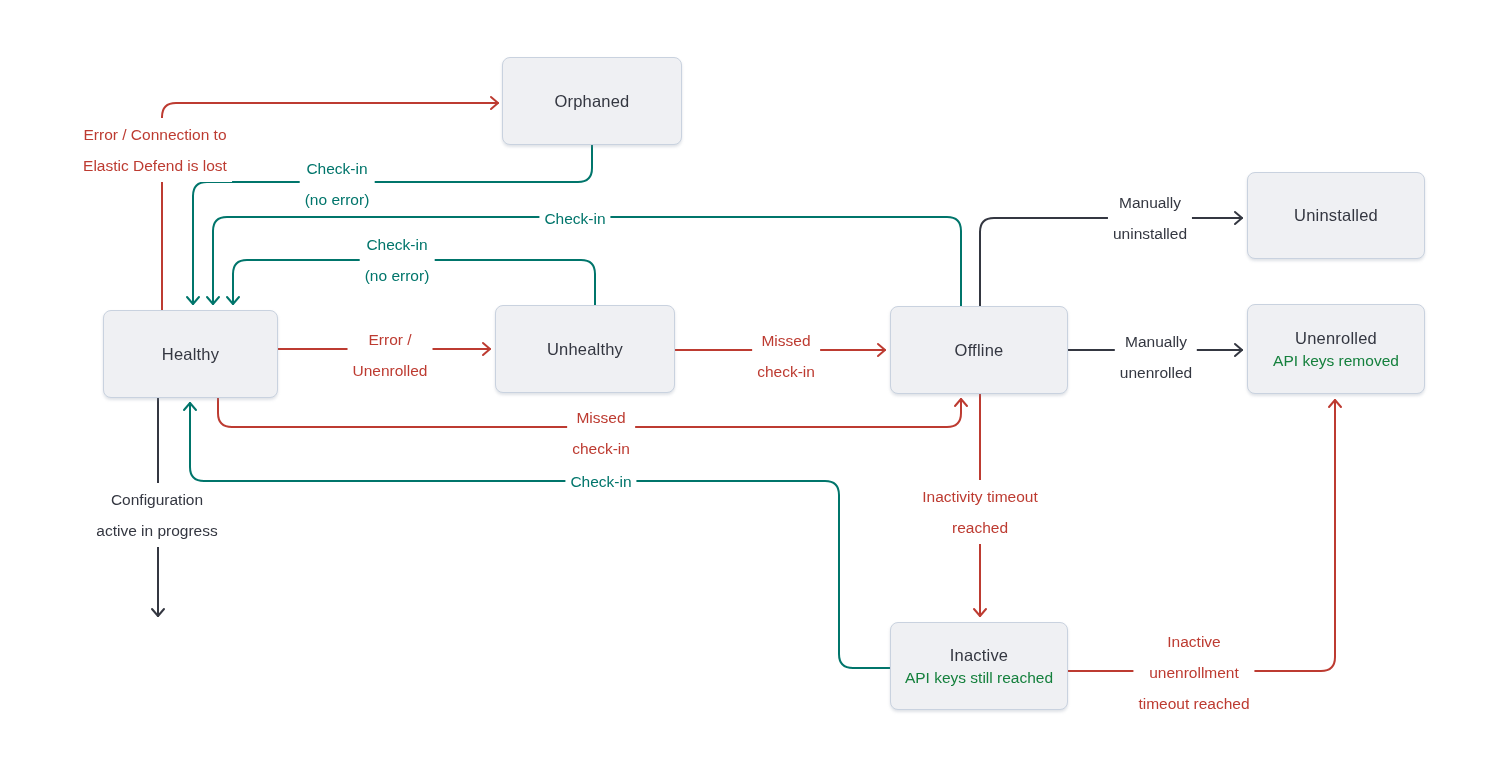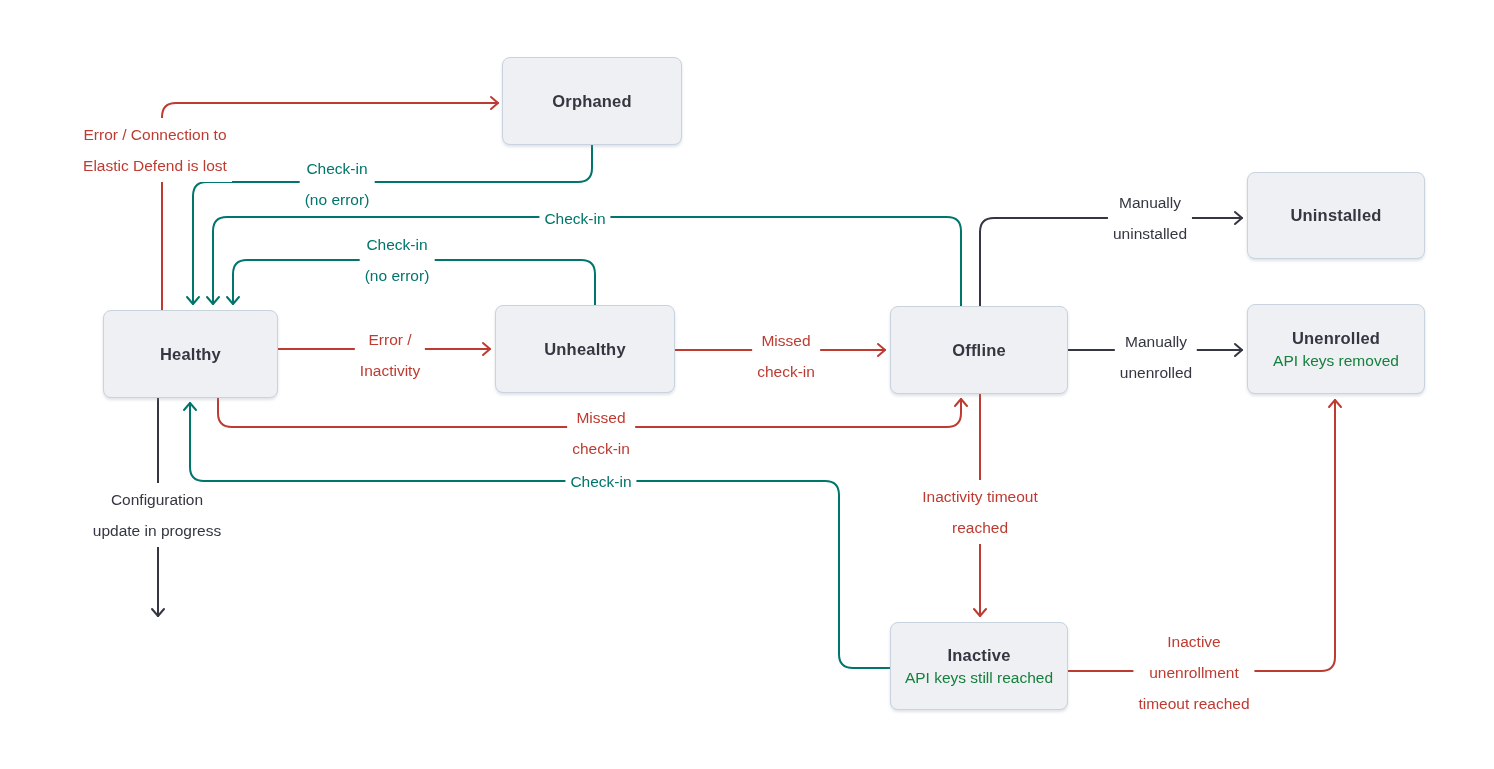--- a/index.html
+++ b/index.html
@@ -15,21 +15,21 @@
   .mk{fill:none;stroke-width:2px;stroke-linecap:round;stroke-linejoin:round;}
 
   .node{
     position:absolute;display:flex;flex-direction:column;align-items:center;justify-content:center;
     background:var(--node_fill,#EFF0F3);
     border:1.5px solid var(--node_border,#C9D2DF);
     border-radius:8px;box-sizing:border-box;
     box-shadow:0 2px 3px rgba(140,150,170,0.28);
     gap:4px;
   }
-  .node-title{font-size:16.5px;font-weight:bold;color:var(--dark,#343741);letter-spacing:.2px;}
+  .node-title{font-size:16.5px;font-weight:normal;color:var(--dark,#343741);letter-spacing:.2px;}
   .node-sub{font-size:15.5px;color:#15803d;}
 
   .lbl{
     position:absolute;transform:translate(-50%,-50%);
     background:#ffffff;padding:1px 5px;
     font-size:15.5px;line-height:31px;text-align:center;white-space:pre-line;
   }
   .t-red{color:var(--red,#BD3B31);}
   .t-teal{color:var(--teal,#00756B);}
   .t-dark{color:var(--dark,#343741);}
@@ -68,32 +68,32 @@
   </svg>
 
   <div class="lbl t-red" style="left:155px;top:150px">Error / Connection to
 Elastic Defend is lost</div>
   <div class="lbl t-teal" style="left:337px;top:184px">Check-in
 (no error)</div>
   <div class="lbl t-teal" style="left:575px;top:218px">Check-in</div>
   <div class="lbl t-teal" style="left:397px;top:260px">Check-in
 (no error)</div>
   <div class="lbl t-red" style="left:390px;top:355px">Error /
-Inactivity</div>
+Unenrolled</div>
   <div class="lbl t-red" style="left:786px;top:356px">Missed
 check-in</div>
   <div class="lbl t-dark" style="left:1150px;top:218px">Manually
 uninstalled</div>
   <div class="lbl t-dark" style="left:1156px;top:357px">Manually
 unenrolled</div>
   <div class="lbl t-red" style="left:601px;top:433px">Missed
 check-in</div>
   <div class="lbl t-teal" style="left:601px;top:481px">Check-in</div>
   <div class="lbl t-dark" style="left:157px;top:515px">Configuration
-update in progress</div>
+active in progress</div>
   <div class="lbl t-red" style="left:980px;top:512px">Inactivity timeout
 reached</div>
   <div class="lbl t-red" style="left:1194px;top:672px">Inactive
 unenrollment
 timeout reached</div>
 
   <div class="node" style="left:502px;top:57px;width:180px;height:88px">
     <div class="node-title">Orphaned</div>
   </div>
 

